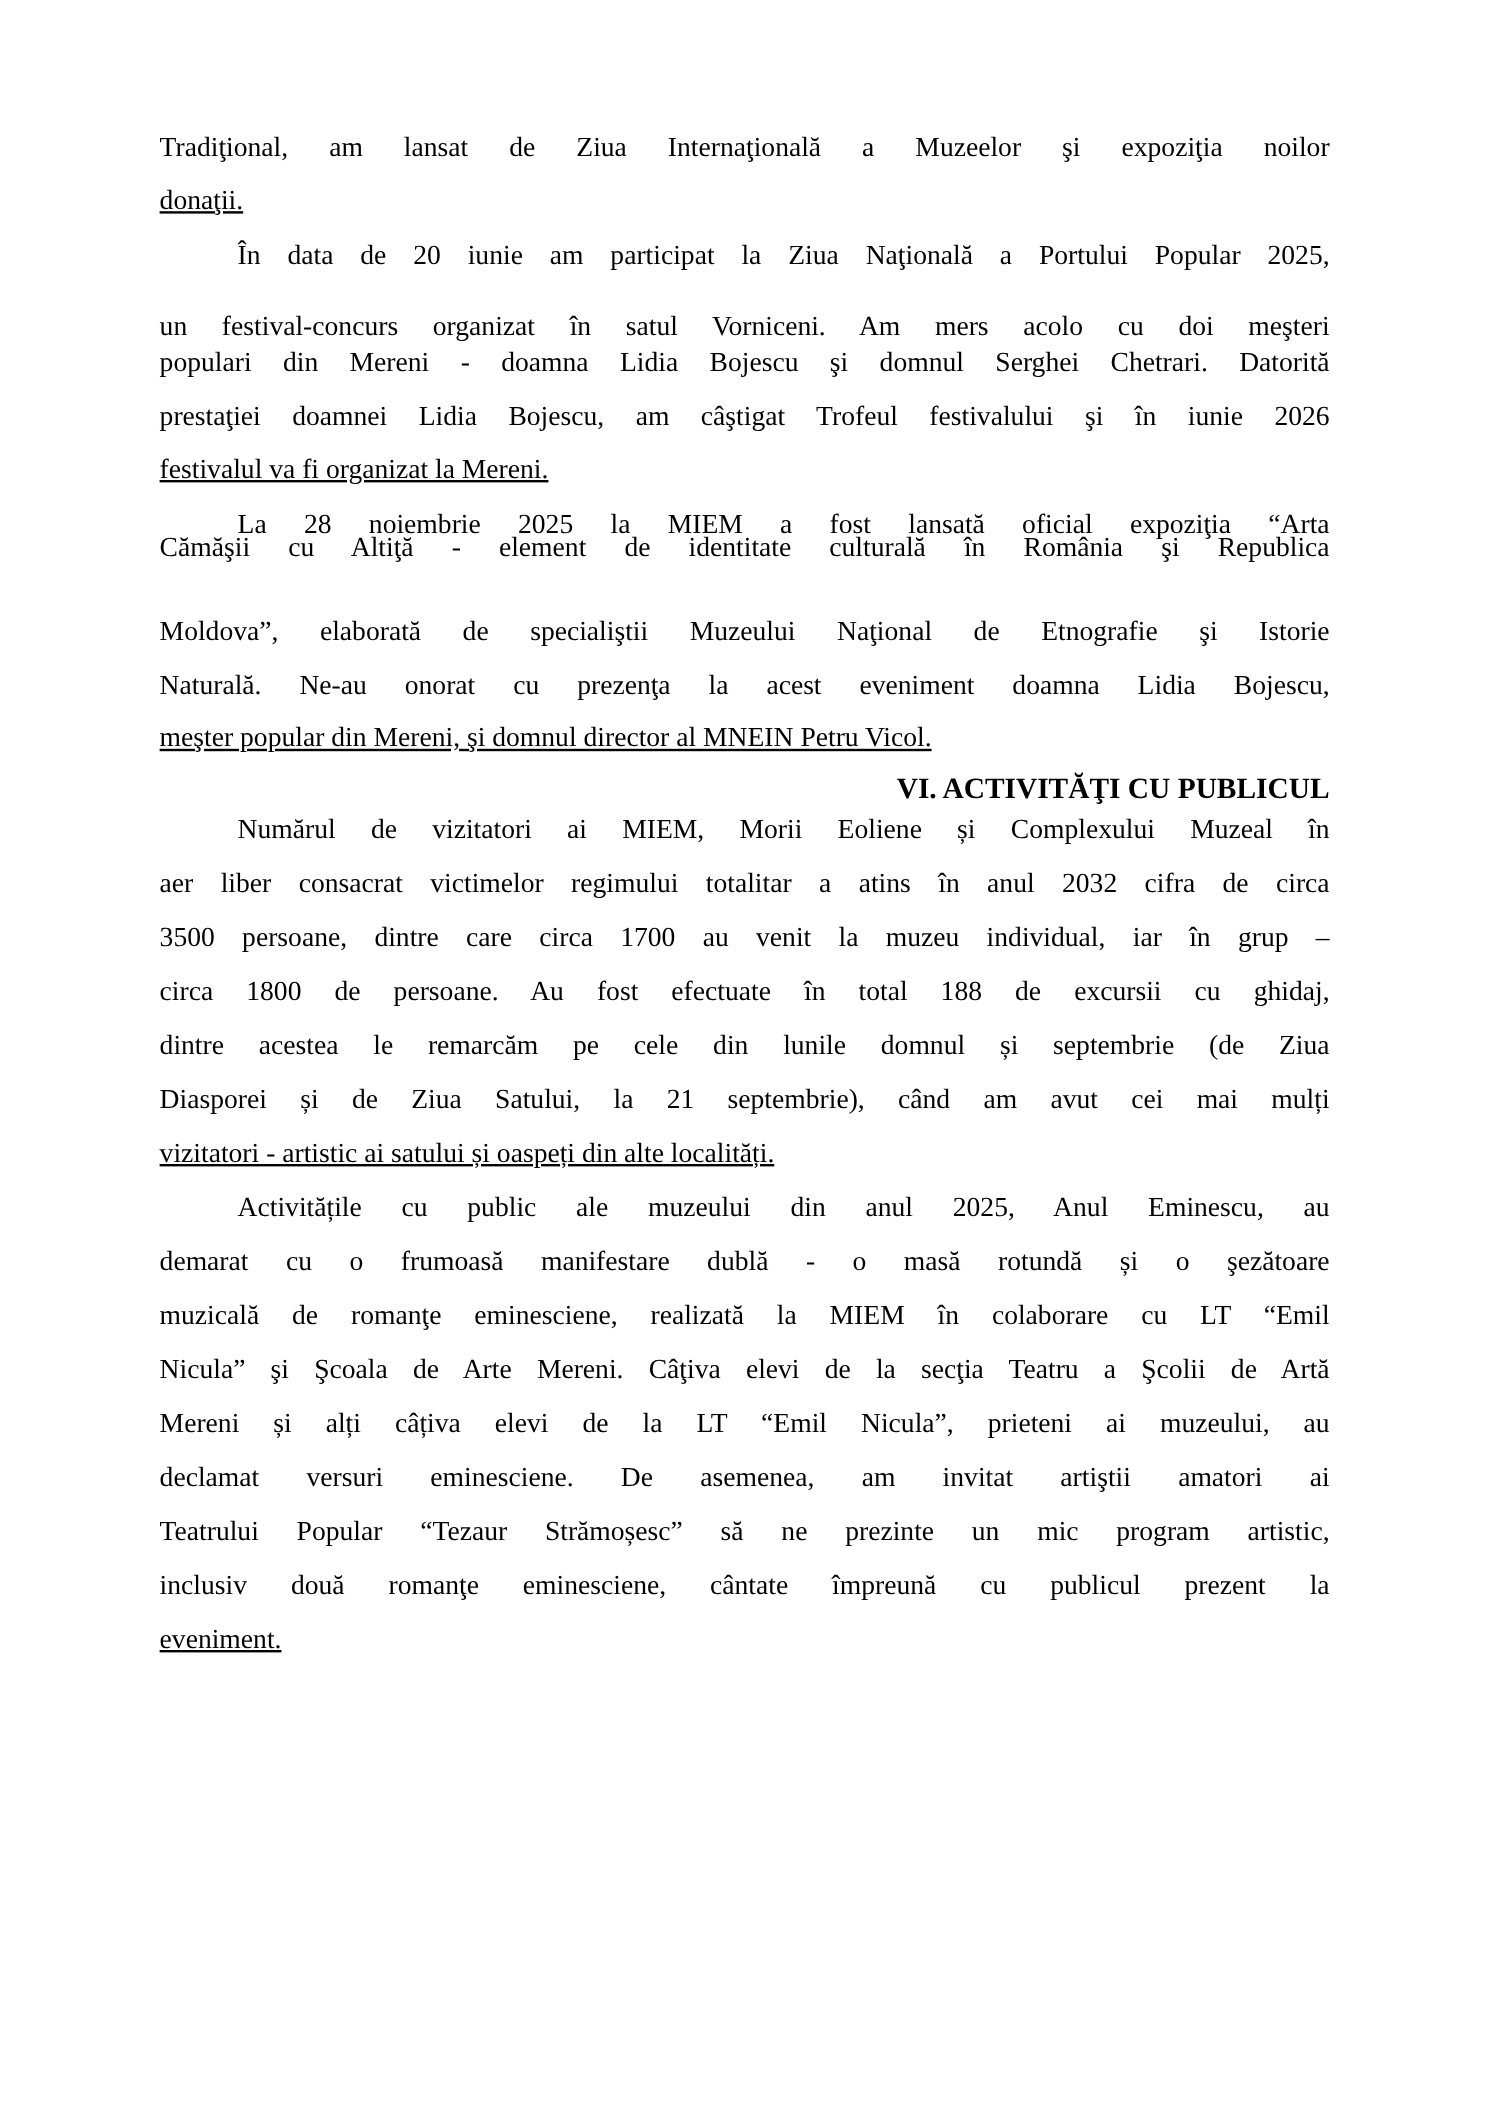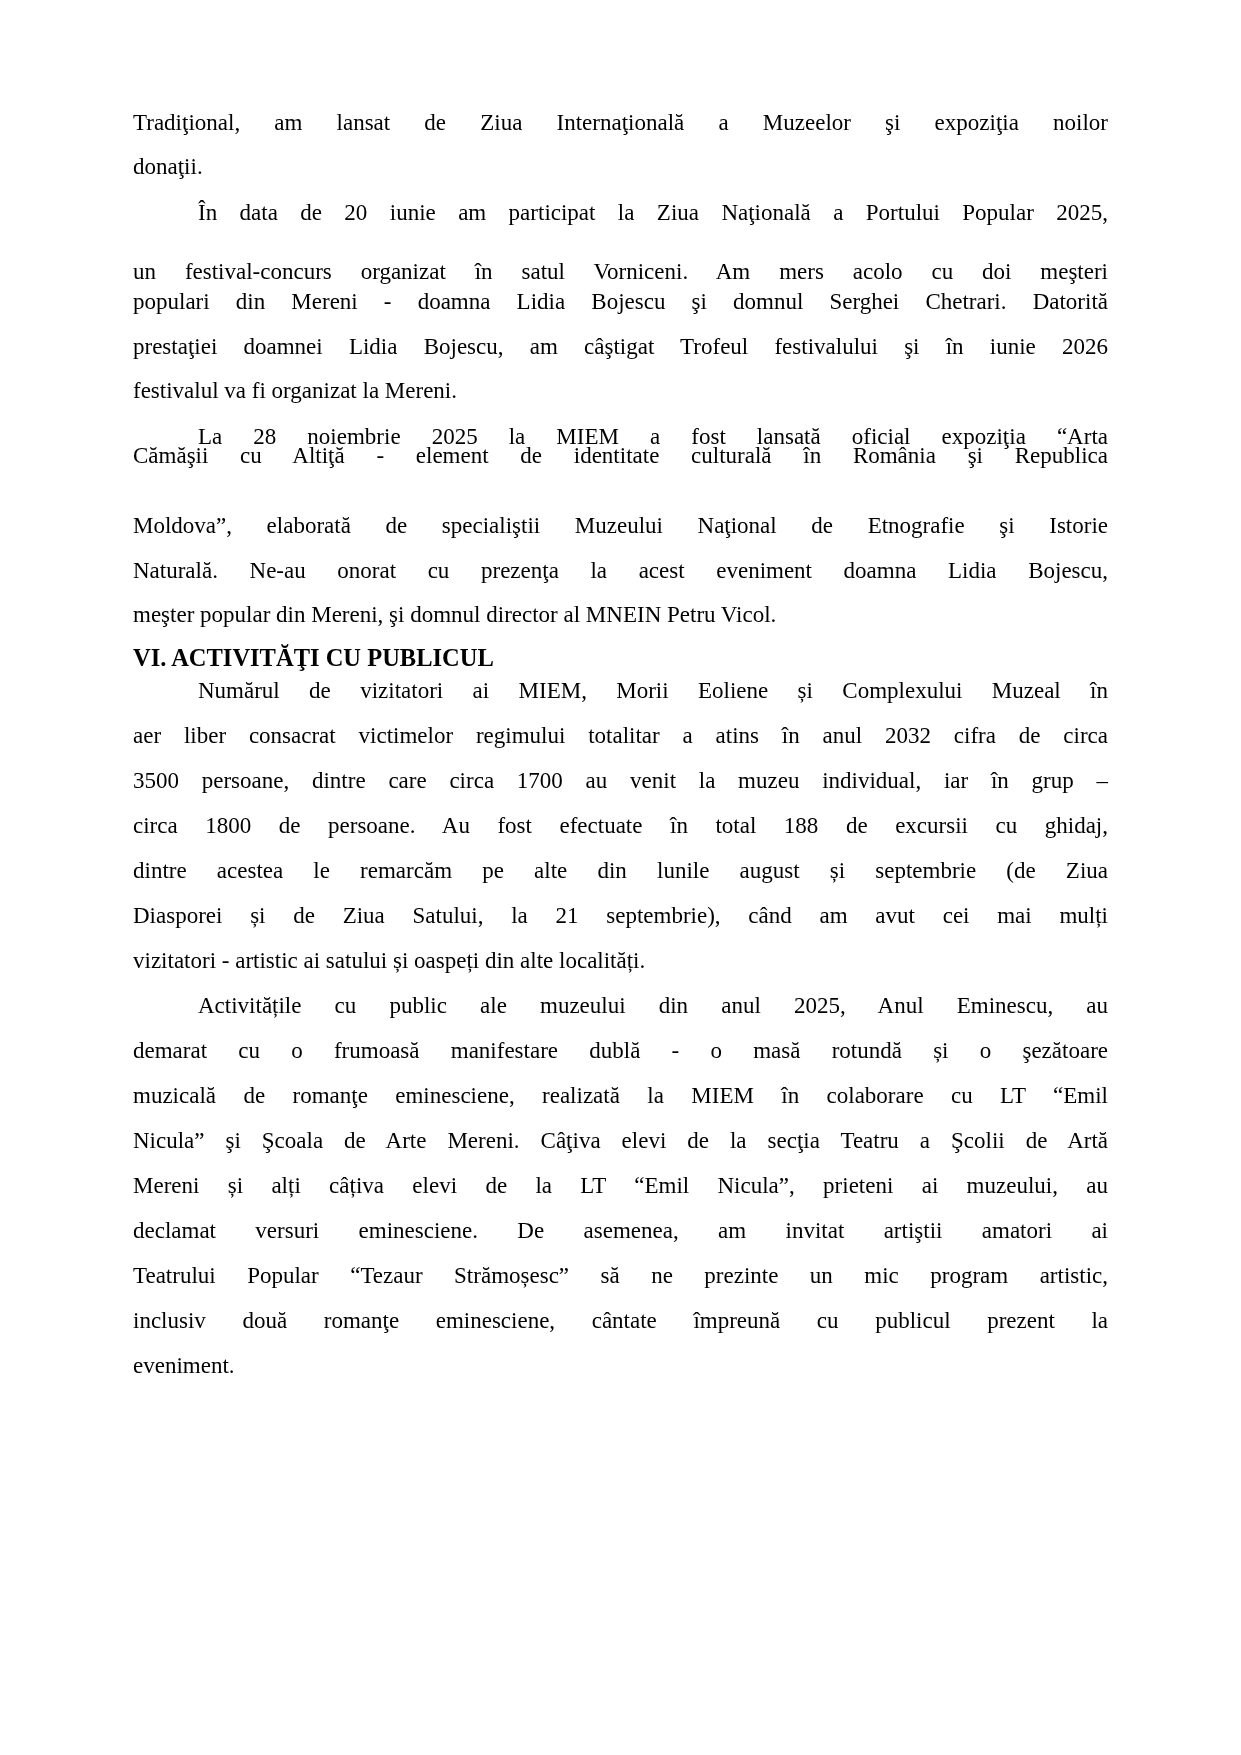--- a/index.html
+++ b/index.html
@@ -26,30 +26,31 @@
       left: 0;
       width: 975px;
       font-size: 23px;
       line-height: 30px;
       white-space: nowrap;
       text-align: justify;
       text-align-last: justify;
     }
     .line.last {
       text-align-last: left;
+      text-decoration: underline;
     }
     .line.indent {
       left: 65px;
       width: 910px;
     }
     .heading {
       position: absolute;
       left: 0;
       width: 975px;
-      text-align: left;
+      text-align: right;
       font-weight: bold;
       font-size: 24.5px;
       line-height: 30px;
       white-space: nowrap;
     }
   </style>
 </head>
 <body>
 
 <div class="page">
@@ -75,21 +76,21 @@
     <div class="line last" style="top:600px">meşter popular din Mereni, şi domnul director al MNEIN Petru Vicol.</div>
   </div>
 
   <div class="heading" style="top:643px">VI. ACTIVITĂŢI CU PUBLICUL</div>
 
   <div>
     <div class="line indent" style="top:676px">Numărul de vizitatori ai MIEM, Morii Eoliene și Complexului Muzeal în</div>
     <div class="line" style="top:721px">aer liber consacrat victimelor regimului totalitar a atins în anul 2032 cifra de circa</div>
     <div class="line" style="top:766px">3500 persoane, dintre care circa 1700 au venit la muzeu individual, iar în grup –</div>
     <div class="line" style="top:811px">circa 1800 de persoane. Au fost efectuate în total 188 de excursii cu  ghidaj,</div>
-    <div class="line" style="top:856px">dintre acestea le remarcăm pe alte din lunile august și septembrie (de Ziua</div>
+    <div class="line" style="top:856px">dintre acestea le remarcăm pe cele din lunile domnul și septembrie (de Ziua</div>
     <div class="line" style="top:901px">Diasporei și de Ziua Satului, la 21 septembrie), când am avut cei mai mulți</div>
     <div class="line last" style="top:946px">vizitatori - artistic ai satului și oaspeți din alte localități.</div>
   </div>
 
   <div>
     <div class="line indent" style="top:991px">Activitățile cu public ale muzeului din anul 2025, Anul Eminescu, au</div>
     <div class="line" style="top:1036px">demarat cu o frumoasă manifestare dublă - o masă rotundă și o şezătoare</div>
     <div class="line" style="top:1081px">muzicală de romanţe eminesciene, realizată la MIEM în colaborare cu LT “Emil</div>
     <div class="line" style="top:1126px">Nicula” şi Şcoala de Arte Mereni. Câţiva elevi de la secţia Teatru a Şcolii de Artă</div>
     <div class="line" style="top:1171px">Mereni și alți câțiva elevi de la LT “Emil Nicula”, prieteni ai muzeului, au</div>

